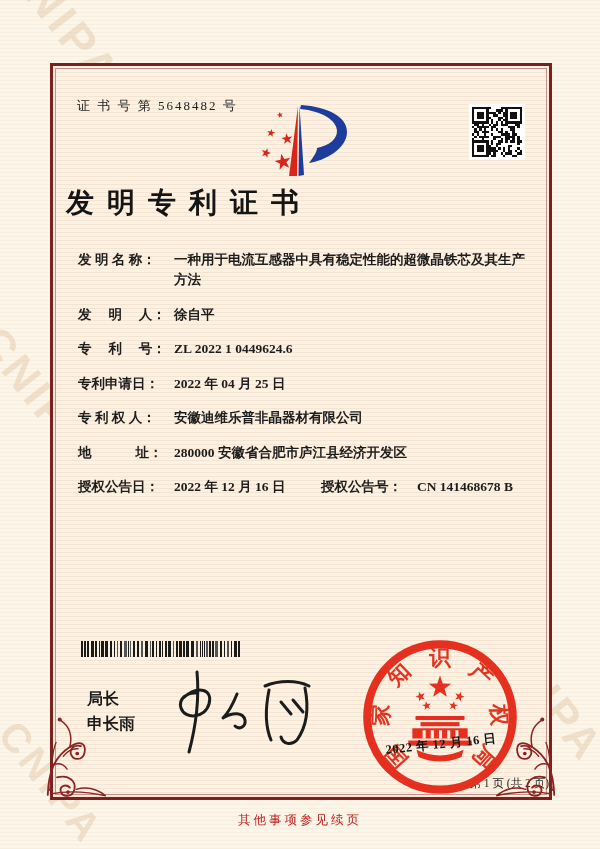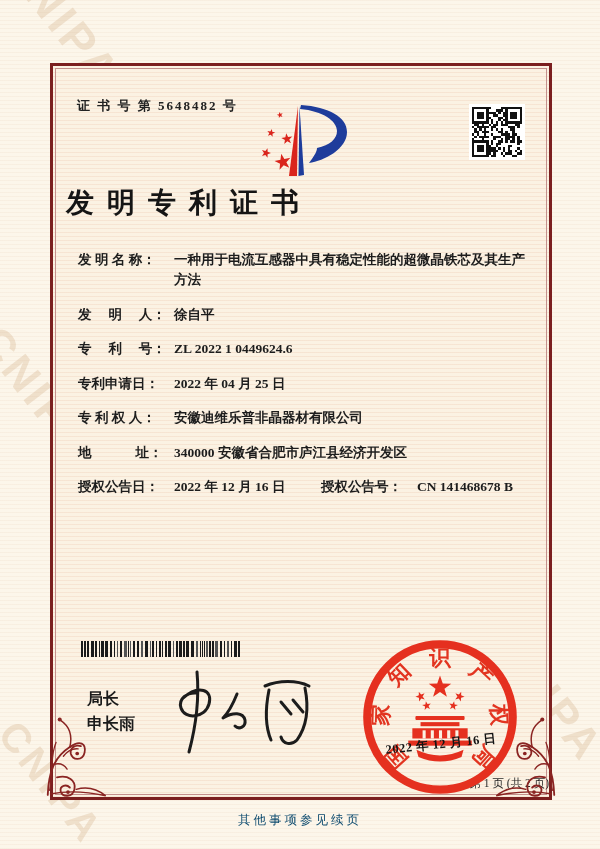--- a/index.html
+++ b/index.html
@@ -13,21 +13,21 @@
       letter-spacing:4px;pointer-events:none;z-index:1;}
   
   .frame{position:absolute;left:50px;top:63px;width:496px;height:731px;
          border:3px solid #7b1f1f;z-index:2;
          background:
            repeating-linear-gradient(0deg,rgba(226,160,128,.17) 0 1px,transparent 1px 4px),
            #fbf2e3;}
   .frame-inner{position:absolute;left:2px;top:2px;right:2px;bottom:2px;
          border:1px solid #c4908c;pointer-events:none;}
   .cert-no{position:absolute;left:24px;top:31px;font-size:13px;letter-spacing:2px;
-           color:#222;font-weight:700;z-index:5;}
+           color:#222;font-weight:400;z-index:5;}
   .logo{position:absolute;left:203px;top:36px;z-index:5;}
   .qr{position:absolute;left:416px;top:38px;width:56px;height:56px;background:#fff;
       padding:3px;box-sizing:border-box;z-index:5;}
   .title{position:absolute;left:0;top:118px;width:100%;
          font-size:28px;font-weight:700;color:#151515;letter-spacing:13px;
          text-indent:13px;z-index:5;}
   .fields{position:absolute;left:25px;top:184px;width:452px;z-index:5;}
   .frow{display:flex;margin-bottom:14.5px;font-size:13.5px;color:#1d1d1d;
         font-weight:600;line-height:20px;}
   .flabel{flex:0 0 96px;white-space:nowrap;}
@@ -43,21 +43,21 @@
           font-weight:bold;font-size:16px;color:#1b1b1b;line-height:25px;}
   .signature{position:absolute;left:100px;top:594px;z-index:6;}
   .seal{position:absolute;left:302px;top:566px;width:170px;height:170px;z-index:6;}
   .seal svg{position:absolute;left:0;top:0;}
   .seal-date{position:absolute;left:8px;top:104px;width:156px;text-align:center;
              transform:rotate(-6deg);font-size:12.5px;font-weight:700;color:#141414;
              letter-spacing:.5px;z-index:7;}
   .page-no{position:absolute;left:0;top:710px;width:100%;text-align:right;
            font-size:11.5px;color:#2a2a2a;z-index:5;}
   .footer-note{position:absolute;left:0;top:812px;width:100%;text-align:center;
-               font-size:12.5px;color:#0c4a6e;letter-spacing:3px;z-index:3;}
+               font-size:12.5px;color:#b91c1c;letter-spacing:3px;z-index:3;}
   .flourish{position:absolute;width:92px;height:92px;z-index:6;}
   .flourish.bl{left:-8px;bottom:-8px;}
   .flourish.br{right:-8px;bottom:-8px;transform:scaleX(-1);}
   #seal-ring text{font-size:21px;font-weight:bold;fill:#e23420;
                   font-family:"Liberation Serif",serif;}
 </style>
 </head>
 <body>
 
 <svg width="0" height="0" style="position:absolute" aria-hidden="true">
@@ -368,21 +368,21 @@
     <div class="frow">
       <span class="flabel">专利申请日：</span>
       <span class="fvalue">2022 年 04 月 25 日</span>
     </div>
     <div class="frow">
       <span class="flabel">专 利 权 人：</span>
       <span class="fvalue">安徽迪维乐普非晶器材有限公司</span>
     </div>
     <div class="frow">
       <span class="flabel">地　　　 址：</span>
-      <span class="fvalue">340000  安徽省合肥市庐江县经济开发区</span>
+      <span class="fvalue">280000  安徽省合肥市庐江县经济开发区</span>
     </div>
     <div class="frow grant">
       <span class="flabel">授权公告日：</span>
       <span class="fvalue">2022 年 12 月 16 日</span>
       <span class="flabel2">授权公告号：</span>
       <span class="fvalue2">CN 141468678 B</span>
     </div>
   </div>
 
   <div class="paras">

